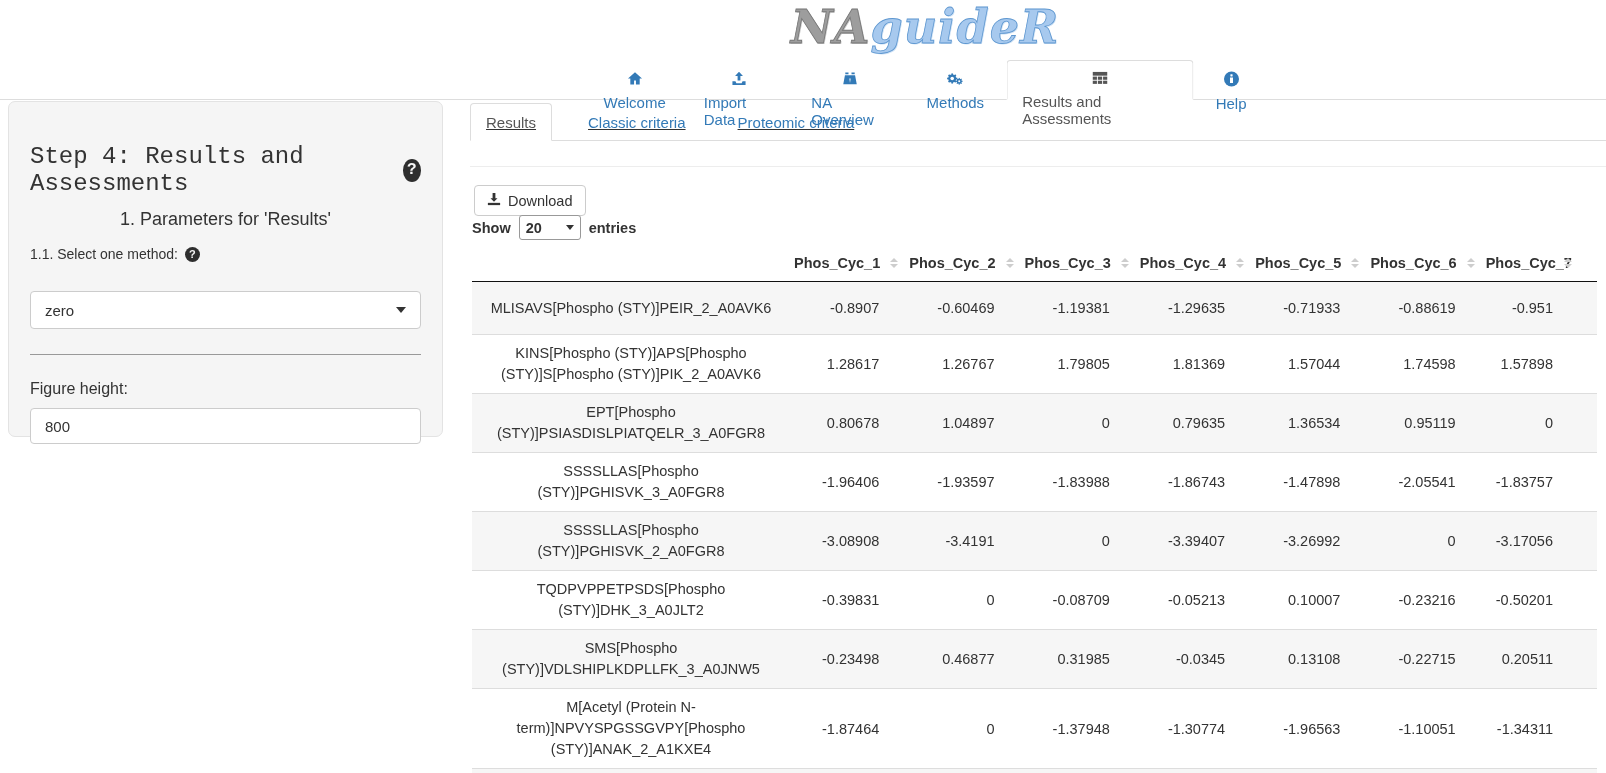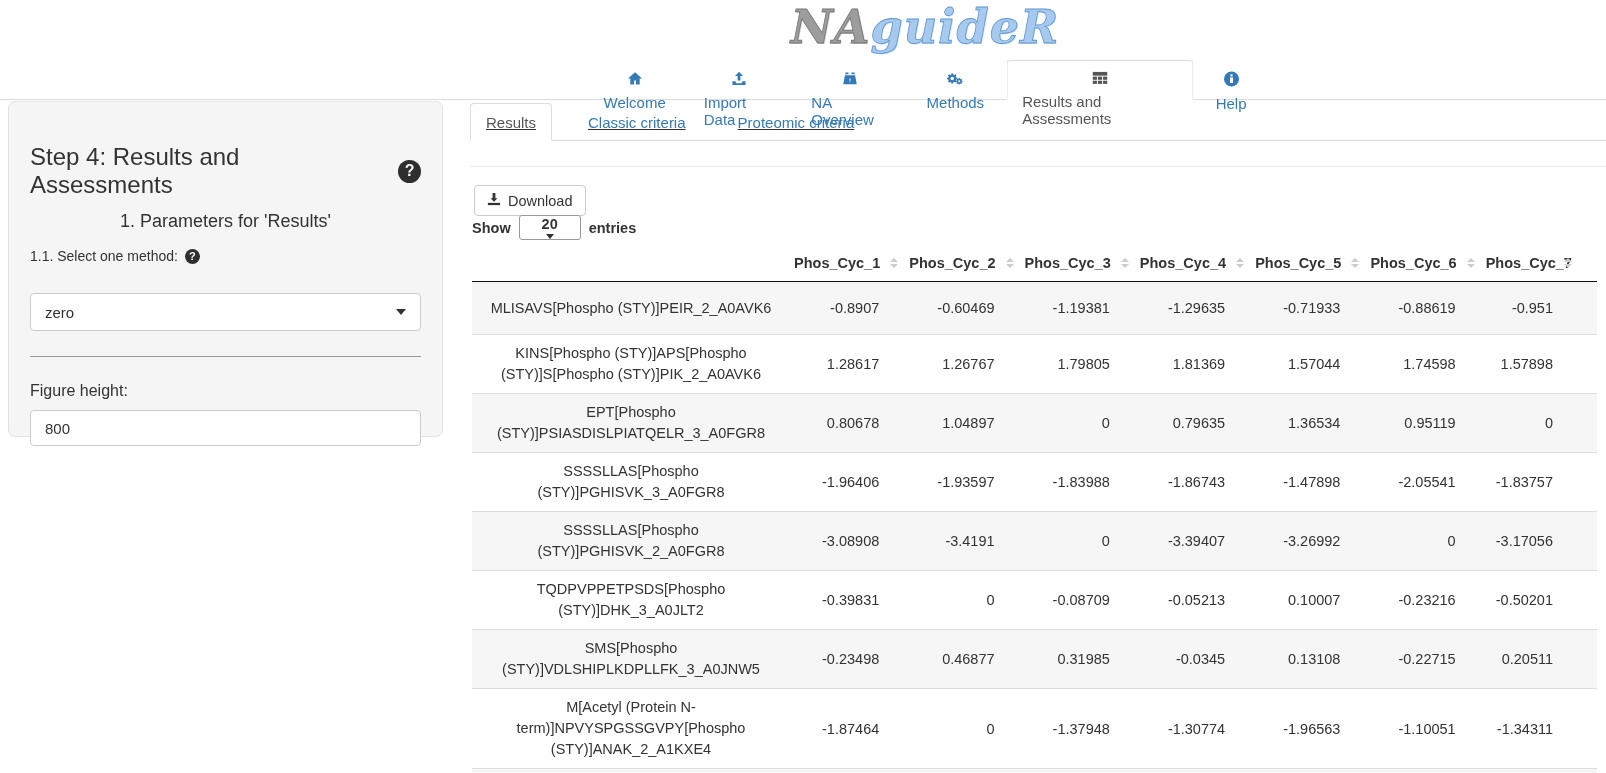--- a/index.html
+++ b/index.html
@@ -37,39 +37,39 @@
   .subtab-link.active{background:#fff;border-color:#ddd #ddd #fff;color:#555;}
   .content-hr{position:absolute;top:166px;left:470px;right:0;height:1px;background:#ededed;}
 
   
   .sidebar{position:absolute;left:8px;top:101px;width:435px;height:336px;box-sizing:border-box;
     background:#f5f5f5;border:1px solid #e3e3e3;border-radius:7px;padding:10px 21px;}
   .qicon{display:inline-flex;align-items:center;justify-content:center;border-radius:50%;
     background:#2e2e2e;color:#f5f5f5;font-weight:bold;font-style:normal;}
   .qicon-lg{width:23px;height:23px;font-size:16px;}
   .qicon-sm{width:15px;height:15px;font-size:11px;}
-  .sb-title{margin:31px 0 12px;font-size:24px;font-weight:400;color:#333;display:flex;align-items:center;gap:15px;}
+  .sb-title{margin:31px 0 12px;font-size:24px;font-weight:400;color:#333;display:flex;align-items:center;gap:15px;font-family:Liberation Mono, monospace;}
   .sb-section{margin:0 0 16px;font-size:18px;font-weight:400;text-align:center;}
   .sb-sub{margin:0 0 29px;font-size:14px;display:flex;align-items:center;gap:7px;}
   .sb-select{height:36px;background:#fff;border:1px solid #ccc;border-radius:4px;display:flex;
     align-items:center;justify-content:space-between;padding:0 14px;font-size:15px;color:#333;cursor:pointer;}
   .caret{width:0;height:0;border-left:5px solid transparent;border-right:5px solid transparent;border-top:6px solid #333;}
   .sb-hr{border:none;border-top:1px solid #999;margin:25px 0;}
   .sb-label{font-size:16px;margin:0 0 10px;}
   .sb-input{width:100%;height:36px;box-sizing:border-box;background:#fff;border:1px solid #ccc;border-radius:4px;
     padding:0 14px;font-size:15px;color:#333;font-family:"Liberation Sans",sans-serif;}
 
   
   .download-btn{position:absolute;top:185px;left:474px;display:inline-flex;align-items:center;gap:7px;
     height:31px;padding:0 12px;background:#fff;border:1px solid #ccc;border-radius:4px;
     font-size:14.5px;color:#333;cursor:pointer;font-family:"Liberation Sans",sans-serif;}
   .length-row{position:absolute;top:215px;left:472px;display:flex;align-items:center;gap:8px;
     font-weight:bold;font-size:14.5px;color:#333;}
   .length-select{display:inline-flex;align-items:center;justify-content:space-between;width:62px;height:25px;
-    box-sizing:border-box;border:1px solid #999;border-radius:3px;padding:0 6px;background:#fff;cursor:pointer;flex-direction:column;}
+    box-sizing:border-box;border:1px solid #999;border-radius:3px;padding:0 6px;background:#fff;cursor:pointer;}
   .length-select .caret{border-top-width:5px;border-left-width:4px;border-right-width:4px;}
 
   
   .table-wrap{position:absolute;top:245px;left:472px;width:1125px;}
   table.data{width:100%;border-collapse:collapse;table-layout:fixed;font-size:14.5px;}
   table.data thead th{font-weight:bold;text-align:right;color:#333;
     padding:10px 26px 10px 4px;border-bottom:1px solid #111;position:relative;}
   table.data thead th.row-name-header{width:288px;}
   table.data thead th:last-child{padding-right:44px;}
   .sort{position:absolute;right:7px;top:50%;transform:translateY(-50%);display:flex;flex-direction:column;gap:2px;}

